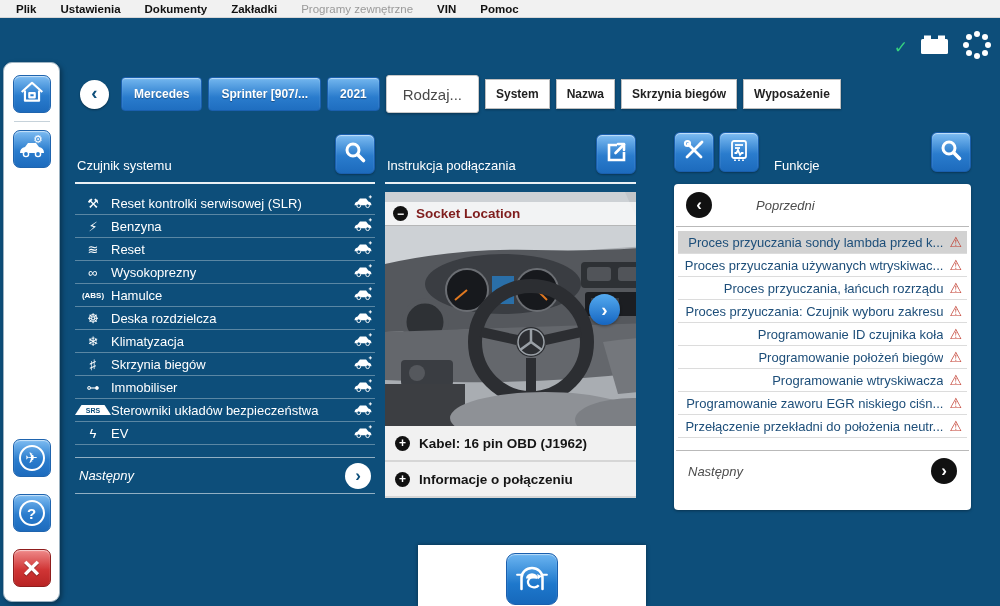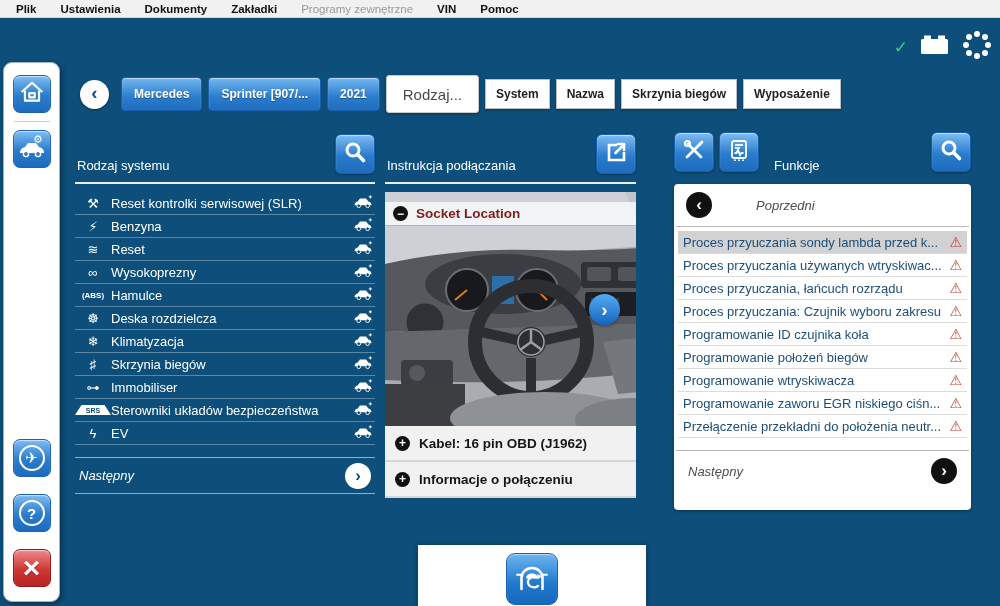--- a/index.html
+++ b/index.html
@@ -66,21 +66,21 @@
   
   #functions-panel { left:674px; width:297px; }
   #functions-panel .panel-head { display:flex; align-items:flex-start; gap:5px; }
   #functions-panel .panel-title { position:static; align-self:flex-end; margin:0 0 7px 10px; flex:1; }
   .fn-card { margin-top:4px; background:#fff; border-radius:4px; height:326px; overflow:hidden; box-shadow:0 1px 3px rgba(0,0,0,.35); }
   .fn-nav { height:42px; display:flex; align-items:center; padding:0 12px; cursor:pointer; }
   .dark-circle { width:26px; height:26px; border-radius:50%; background:#111; color:#fff; font-size:17px; font-weight:bold; display:flex; align-items:center; justify-content:center; flex:none; }
   .fn-nav .nav-label { font-size:13px; font-style:italic; color:#4d4d4d; }
   .fn-nav.prev .nav-label { margin-left:44px; }
   .fn-divider { border-bottom:1px solid #b9b9b9; margin:0 2px; }
-  .fn-list { padding:4px 4px 0; }
+  .fn-list { padding:4px 4px 0;text-align:right; }
   .fn-row { display:flex; align-items:center; height:23px; border-bottom:1px solid #dcdcdc; padding:0 5px; cursor:pointer; }
   .fn-row.selected { background:#d2d2d2; }
   .fn-label { flex:1; font-size:13px; color:#1d4e79; white-space:nowrap; overflow:hidden; }
   .warn-ico { flex:none; color:#c0392b; font-size:14px; margin-left:6px; line-height:1; }
   .fn-next-wrap { margin:12px 2px 0; border-top:1px solid #b9b9b9; }
   .fn-nav.next { justify-content:space-between; height:40px; }
 
   
   .bottom-bar { position:absolute; left:418px; top:545px; width:228px; height:61px; background:#fff; box-shadow:0 0 4px rgba(0,0,0,.4); display:flex; justify-content:center; z-index:8; }
   .car-btn { margin-top:8px; width:52px; height:52px; border-radius:9px; border:1px solid #1a5fae; background:linear-gradient(#6cb5f1,#1e78cc 60%,#1668bb); display:flex; align-items:center; justify-content:center; cursor:pointer; box-shadow:inset 0 1px 1px rgba(255,255,255,.55); }
@@ -183,21 +183,21 @@
       <span class="crumb" data-name="breadcrumb-step" data-type="white">Nazwa</span>
 
       <span class="crumb" data-name="breadcrumb-step" data-type="white">Skrzynia biegów</span>
 
       <span class="crumb" data-name="breadcrumb-step" data-type="white">Wyposażenie</span>
     </div>
 </div>
 
 <div class="panel" id="system-panel" data-name="system-type-panel">
   <div class="panel-head" data-name="system-panel-header">
-    <span class="panel-title" data-name="system-panel-title">Rodzaj systemu</span>
+    <span class="panel-title" data-name="system-panel-title">Czujnik systemu</span>
     <div class="sq-btn" style="position:absolute;right:0;top:2px;" data-name="system-search-button">
       <span data-name="search-icon">
         <svg width="24" height="24" viewBox="0 0 24 24" fill="none" stroke="#fff">
           <circle cx="10" cy="10" r="6" stroke-width="3"></circle>
           <line x1="14.8" y1="14.8" x2="20.5" y2="20.5" stroke-width="3.6" stroke-linecap="round"></line>
         </svg>
       </span>
     </div>
   </div>
   <div class="panel-rule" data-name="system-panel-rule"></div>

